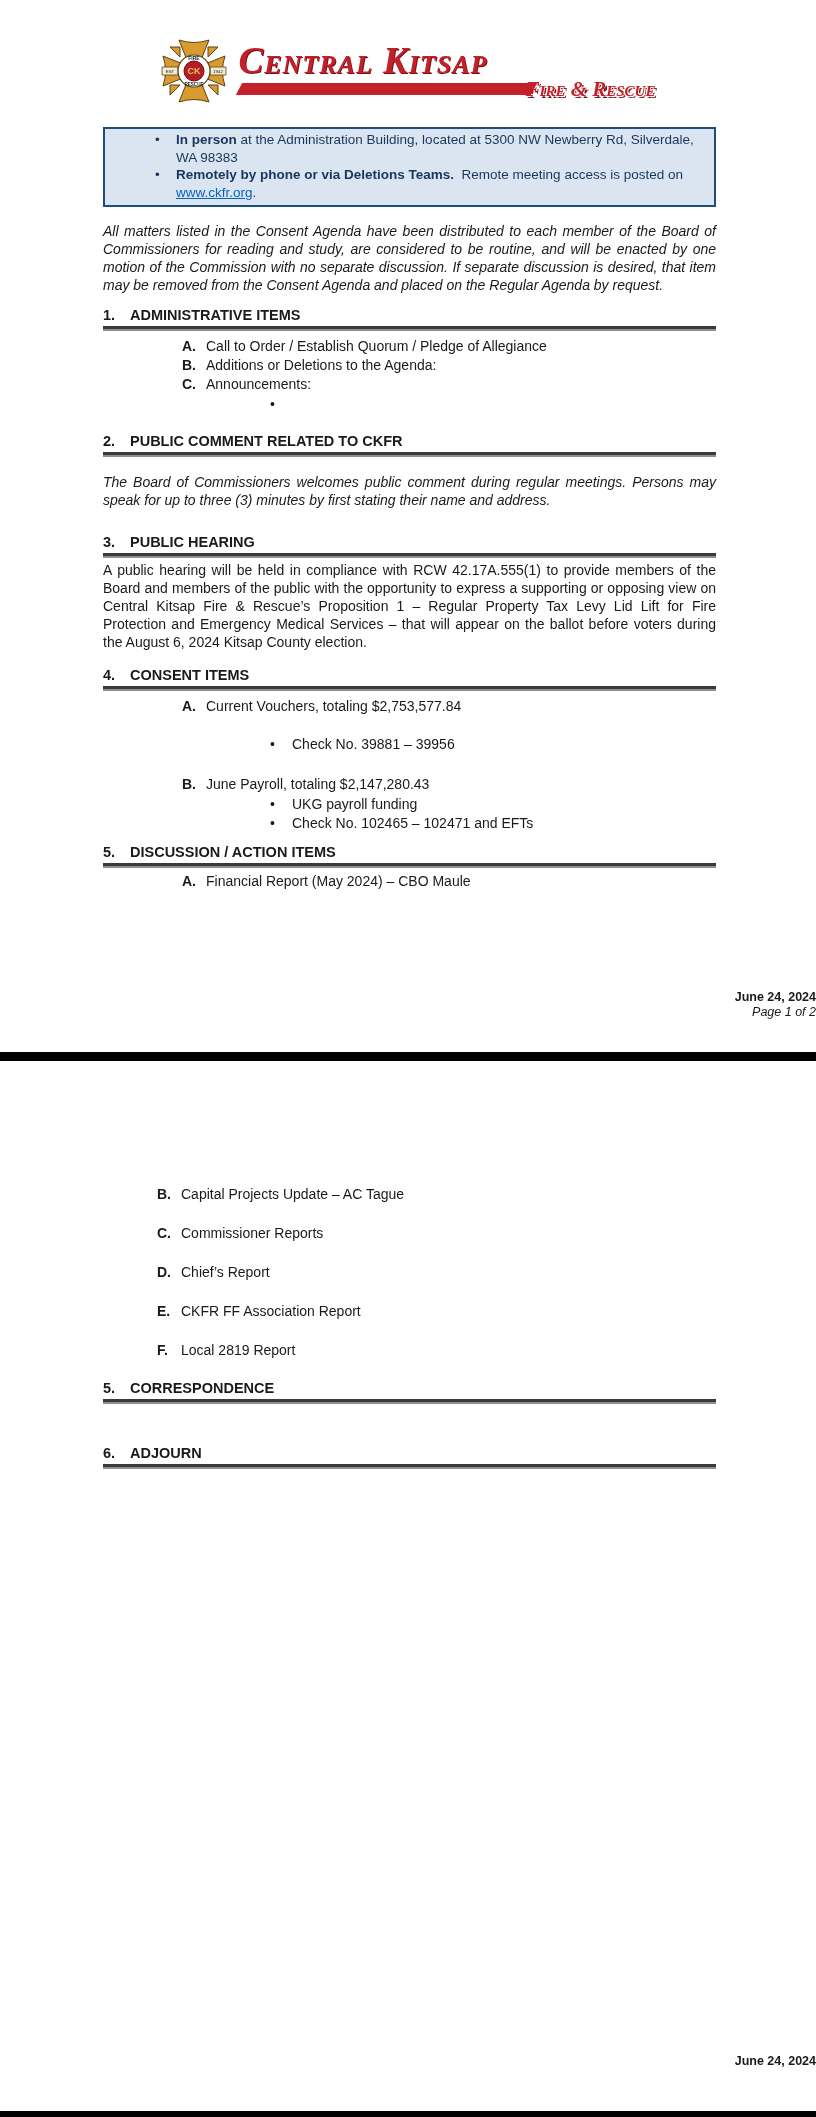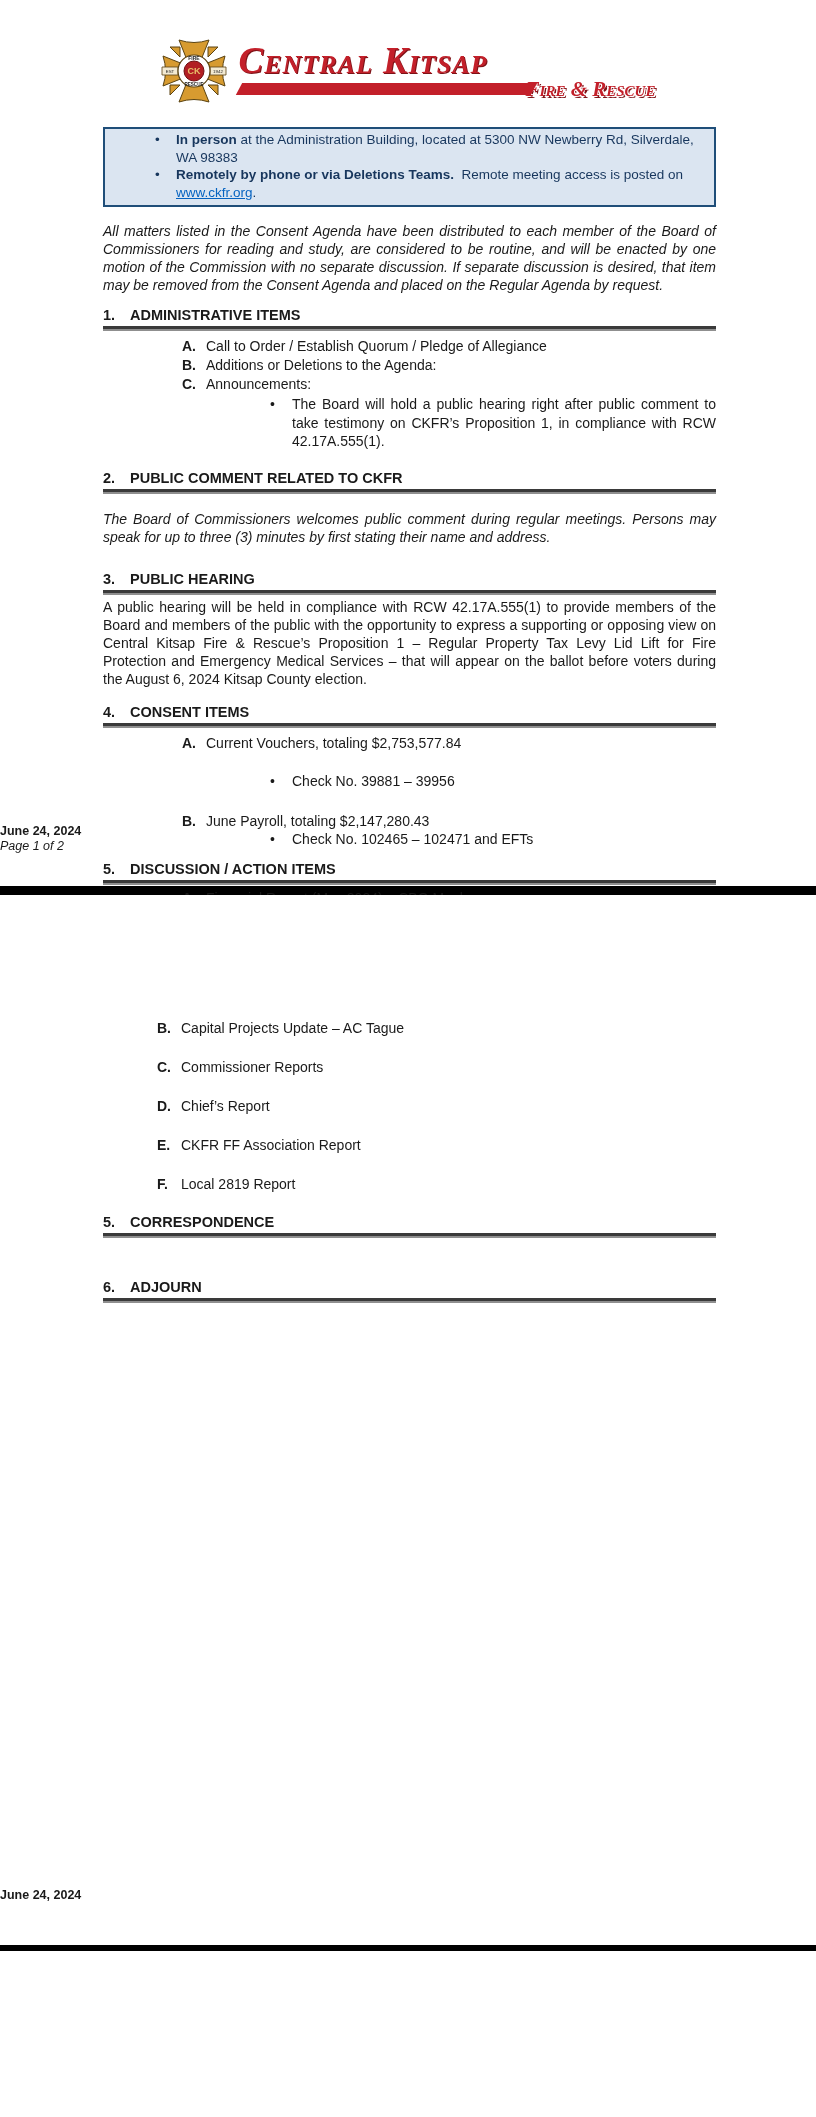--- a/index.html
+++ b/index.html
@@ -18,21 +18,21 @@
   html,body{background:#ffffff;}
   body{
     width:816px;
     font-family:"Liberation Sans","DejaVu Sans",sans-serif;
     font-size:14px;
     color:#1a1a1a;
     -webkit-font-smoothing:antialiased;
   }
   .doc{width:816px;}
   .page{position:relative;background:#fff;}
-  .page1{height:886px;}
+  .page1{height:1052px;}
   .page2{height:1050px;}
   .content{margin:0 100px 0 103px;}
 
   
   .logo-row{display:flex;align-items:center;justify-content:center;gap:12px;padding-top:34px;height:108px;}
   .badge{flex:none;}
   .wordmark{display:flex;flex-direction:column;}
   .wm-line1{
     font-family:"Liberation Serif","DejaVu Serif",serif;
     font-style:italic;font-weight:bold;
@@ -95,21 +95,21 @@
   .p1-ind{padding-left:79px;}
   .p2-ind{padding-left:54px;}
   .ltr{flex:none;width:24px;font-weight:bold;}
   .blt-row{display:flex;line-height:18.5px;}
   .blt-ind{padding-left:167px;}
   .blt{flex:none;width:22px;}
   .blt::before{content:"•";}
   .blt-text{flex:1;text-align:justify;}
 
   
-  .footer{position:absolute;left:0;right:0;text-align:left;line-height:15px;}
+  .footer{position:absolute;left:0;right:0;text-align:right;line-height:15px;}
   .f1{bottom:32px;}
   .f2{bottom:42px;}
   .f-date{font-weight:bold;font-size:12.5px;}
   .f-page{font-style:italic;font-size:12.5px;}
 
   
   .page-separator{height:9px;background:#000;width:100%;}
   .bottom-bar{height:6px;background:#000;width:100%;}
 
   
@@ -182,21 +182,20 @@
         <div class="item p1-ind">
           <span class="ltr">B.</span>
           <span>Additions or Deletions to the Agenda:</span>
         </div>
         <div class="item p1-ind">
           <span class="ltr">C.</span>
           <span>Announcements:</span>
         </div>
         <div class="blt-row blt-ind" style="margin-top:2px;">
           <span class="blt"></span>
-          <span class="blt-text">The Board will hold a public hearing right after public comment to take testimony on CKFR’s Proposition 1, in compliance with RCW 42.17A.555(1).</span>
         </div>
       </section>
 
       <section style="margin-top:18px;">
         <div class="sec-head">
           <span class="sec-num">2.</span>
           <span>PUBLIC COMMENT RELATED TO CKFR</span>
         </div>
         <div class="hrule"></div>
         <p class="para italic" style="margin-top:16px;">The Board of Commissioners welcomes public comment during regular meetings. Persons may speak for up to three (3) minutes by first stating their name and address.</p>
@@ -222,20 +221,24 @@
           <span>Current Vouchers, totaling $2,753,577.84</span>
         </div>
         <div class="blt-row blt-ind" style="margin-top:20px;">
           <span class="blt"></span>
           <span>Check No. 39881 – 39956</span>
         </div>
         <div class="item p1-ind" style="margin-top:22px;">
           <span class="ltr">B.</span>
           <span>June Payroll, totaling $2,147,280.43</span>
         </div>
+        <div class="blt-row blt-ind" style="margin-top:2px;">
+          <span class="blt"></span>
+          <span>UKG payroll funding</span>
+        </div>
         <div class="blt-row blt-ind">
           <span class="blt"></span>
           <span>Check No. 102465 – 102471 and EFTs</span>
         </div>
       </section>
 
       <section style="margin-top:11px;">
         <div class="sec-head">
           <span class="sec-num">5.</span>
           <span>DISCUSSION / ACTION ITEMS</span>

